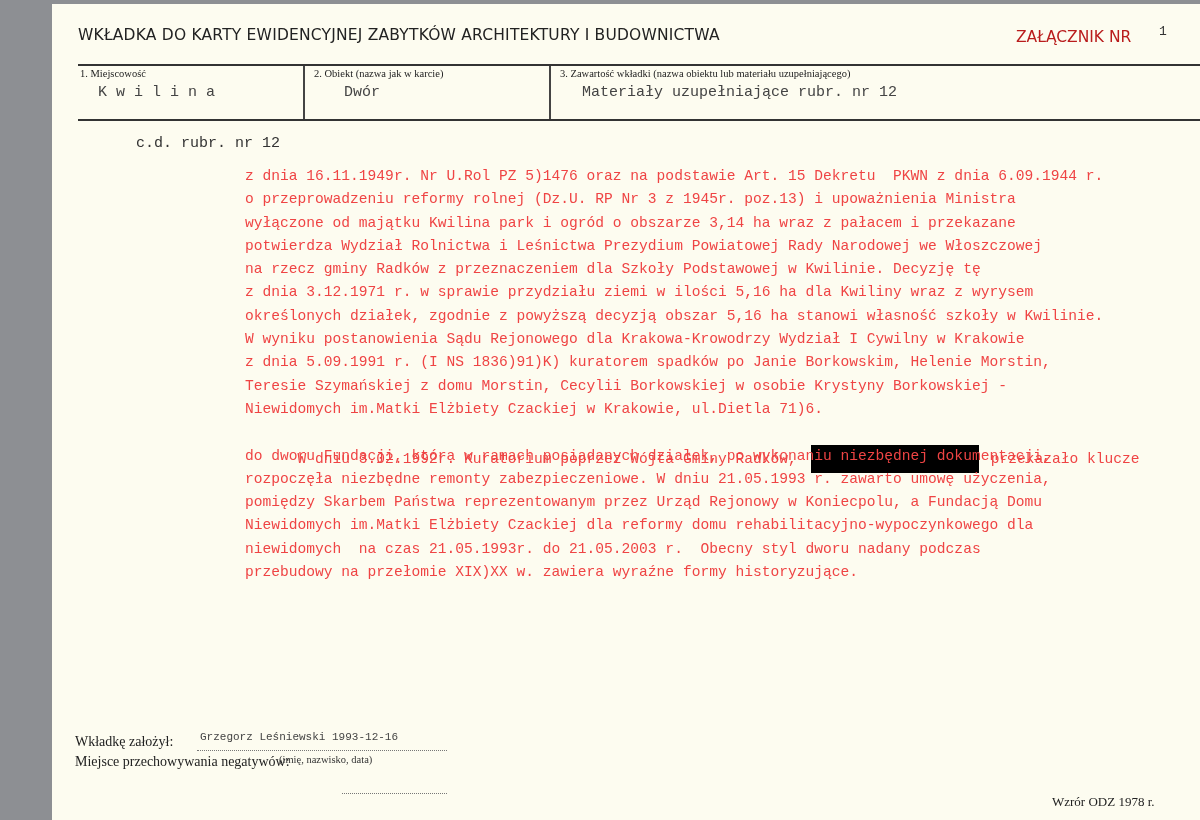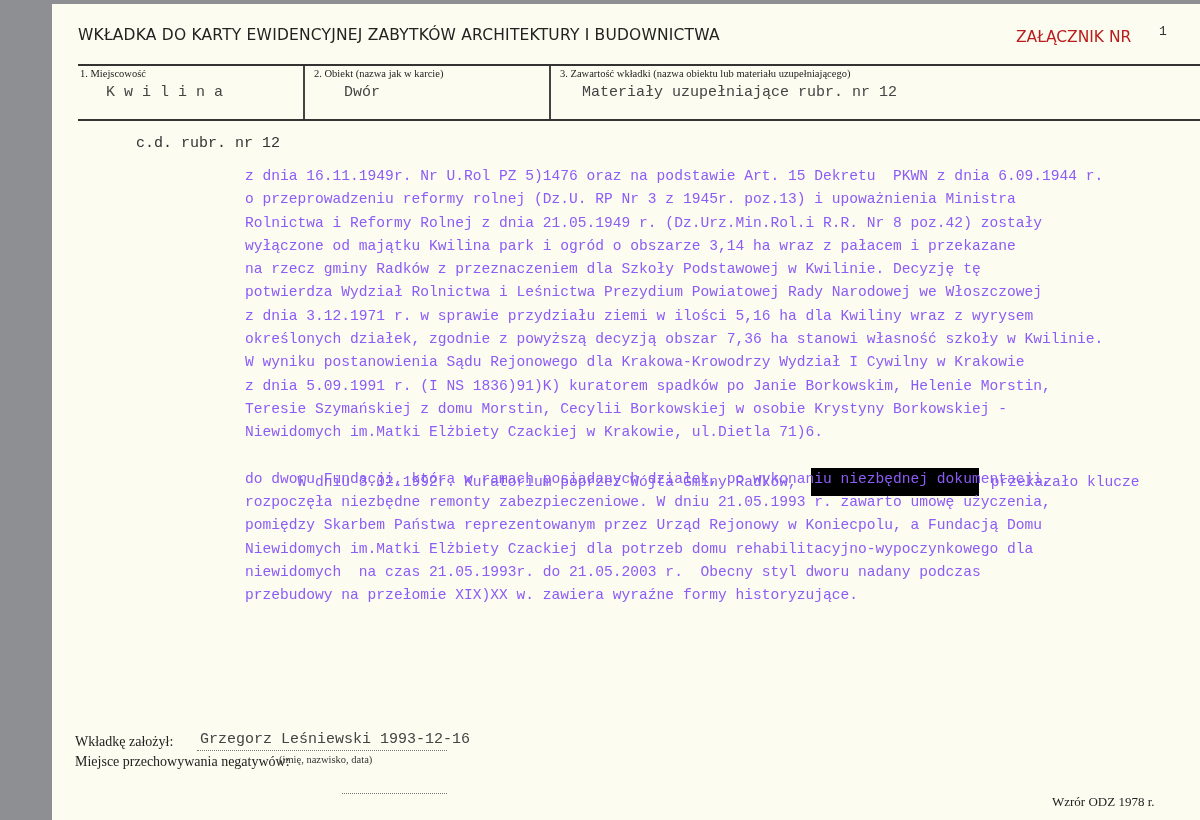--- a/index.html
+++ b/index.html
@@ -41,78 +41,77 @@
 
   .field-label { position: absolute; top: 64px; font-size: 10.5px; color: #222; white-space: nowrap; }
   .field-value { position: absolute; top: 80px; font-size: 15px; color: #444; white-space: nowrap; }
 
   .cd {
     position: absolute; left: 84px; top: 131px;
     font-size: 15px; color: #333; white-space: pre; text-align: center;
   }
   .body-text {
     position: absolute; left: 193px; top: 161px;
-    font-size: 14.6px; line-height: 23.3px; color: #8b5cf6;
+    font-size: 14.6px; line-height: 23.3px; color: #ef4444;
   }
   .line { white-space: pre; height: 23.3px; position: relative; }
   .redact { display: inline-block; background: #000; vertical-align: middle; }
 
   .footer-label { position: absolute; font-size: 14px; color: #222; white-space: nowrap; }
   .dotted {
     position: absolute; border-bottom: 1px dotted #777; height: 0;
   }
-  .typed-signature { position: absolute; font-size: 15px; color: #444; white-space: nowrap; }
+  .typed-signature { position: absolute; font-size: 11px; color: #444; white-space: nowrap; }
   .hint { position: absolute; font-size: 10.5px; color: #333; white-space: nowrap; }
   .wzor { position: absolute; left: 1000px; top: 790px; font-size: 13px; color: #222; white-space: nowrap; }
 </style>
 </head>
 <body>
 
 <div class="page">
 
   <div class="title sans">WKŁADKA DO KARTY EWIDENCYJNEJ ZABYTKÓW ARCHITEKTURY I BUDOWNICTWA</div>
   <div class="annex sans">ZAŁĄCZNIK NR</div>
   <div class="annex-no mono">1</div>
 
   <div class="rule top"></div>
   <div class="vsep" style="left:251px"></div>
   <div class="vsep" style="left:497px"></div>
   <div class="rule bottom"></div>
 
   <div class="field-label serif" style="left:28px">1. Miejscowość</div>
-  <div class="field-value mono" style="left:54px">K w i l i n a</div>
+  <div class="field-value mono" style="left:46px">K w i l i n a</div>
 
   <div class="field-label serif" style="left:262px">2. Obiekt (nazwa jak w karcie)</div>
   <div class="field-value mono" style="left:292px">Dwór</div>
 
   <div class="field-label serif" style="left:508px">3. Zawartość wkładki (nazwa obiektu lub materiału uzupełniającego)</div>
   <div class="field-value mono" style="left:530px">Materiały uzupełniające rubr. nr 12</div>
 
   <div class="cd mono">c.d. rubr. nr 12</div>
 
   <div class="body-text mono">
     <div class="line">z dnia 16.11.1949r. Nr U.Rol PZ 5)1476 oraz na podstawie Art. 15 Dekretu  PKWN z dnia 6.09.1944 r.</div>
     <div class="line">o przeprowadzeniu reformy rolnej (Dz.U. RP Nr 3 z 1945r. poz.13) i upoważnienia Ministra</div>
-    <div class="line">Rolnictwa i Reformy Rolnej z dnia 21.05.1949 r. (Dz.Urz.Min.Rol.i R.R. Nr 8 poz.42) zostały</div>
     <div class="line">wyłączone od majątku Kwilina park i ogród o obszarze 3,14 ha wraz z pałacem i przekazane</div>
+    <div class="line">potwierdza Wydział Rolnictwa i Leśnictwa Prezydium Powiatowej Rady Narodowej we Włoszczowej</div>
     <div class="line">na rzecz gminy Radków z przeznaczeniem dla Szkoły Podstawowej w Kwilinie. Decyzję tę</div>
-    <div class="line">potwierdza Wydział Rolnictwa i Leśnictwa Prezydium Powiatowej Rady Narodowej we Włoszczowej</div>
     <div class="line">z dnia 3.12.1971 r. w sprawie przydziału ziemi w ilości 5,16 ha dla Kwiliny wraz z wyrysem</div>
-    <div class="line">określonych działek, zgodnie z powyższą decyzją obszar 7,36 ha stanowi własność szkoły w Kwilinie.</div>
+    <div class="line">określonych działek, zgodnie z powyższą decyzją obszar 5,16 ha stanowi własność szkoły w Kwilinie.</div>
     <div class="line">W wyniku postanowienia Sądu Rejonowego dla Krakowa-Krowodrzy Wydział I Cywilny w Krakowie</div>
     <div class="line">z dnia 5.09.1991 r. (I NS 1836)91)K) kuratorem spadków po Janie Borkowskim, Helenie Morstin,</div>
     <div class="line">Teresie Szymańskiej z domu Morstin, Cecylii Borkowskiej w osobie Krystyny Borkowskiej -</div>
     <div class="line">Niewidomych im.Matki Elżbiety Czackiej w Krakowie, ul.Dietla 71)6.</div>
     <div class="line">
       <span>W dniu 3.02.1992r. Kuratorium poprzez Wójta Gminy Radków,</span><span style="display:inline-block;width:14px"></span><span class="redact" style="width:168px;height:28px;"></span><span style="display:inline-block;width:12px"></span><span>przekazało klucze</span>
     </div>
     <div class="line">do dworu Fundacji, która w ramach posiadanych działek, po wykonaniu niezbędnej dokumentacji,</div>
     <div class="line">rozpoczęła niezbędne remonty zabezpieczeniowe. W dniu 21.05.1993 r. zawarto umowę użyczenia,</div>
     <div class="line">pomiędzy Skarbem Państwa reprezentowanym przez Urząd Rejonowy w Koniecpolu, a Fundacją Domu</div>
-    <div class="line">Niewidomych im.Matki Elżbiety Czackiej dla potrzeb domu rehabilitacyjno-wypoczynkowego dla</div>
+    <div class="line">Niewidomych im.Matki Elżbiety Czackiej dla reformy domu rehabilitacyjno-wypoczynkowego dla</div>
     <div class="line">niewidomych  na czas 21.05.1993r. do 21.05.2003 r.  Obecny styl dworu nadany podczas</div>
     <div class="line">przebudowy na przełomie XIX)XX w. zawiera wyraźne formy historyzujące.</div>
   </div>
 
   <div class="footer-label serif" style="left:23px;top:730px">Wkładkę założył:</div>
   <div class="dotted" style="left:145px;top:746px;width:250px"></div>
   <div class="typed-signature mono" style="left:148px;top:727px">Grzegorz Leśniewski 1993-12-16</div>
   <div class="hint serif" style="left:227px;top:750px">(imię, nazwisko, data)</div>
 
   <div class="footer-label serif" style="left:23px;top:750px">Miejsce przechowywania negatywów:</div>

